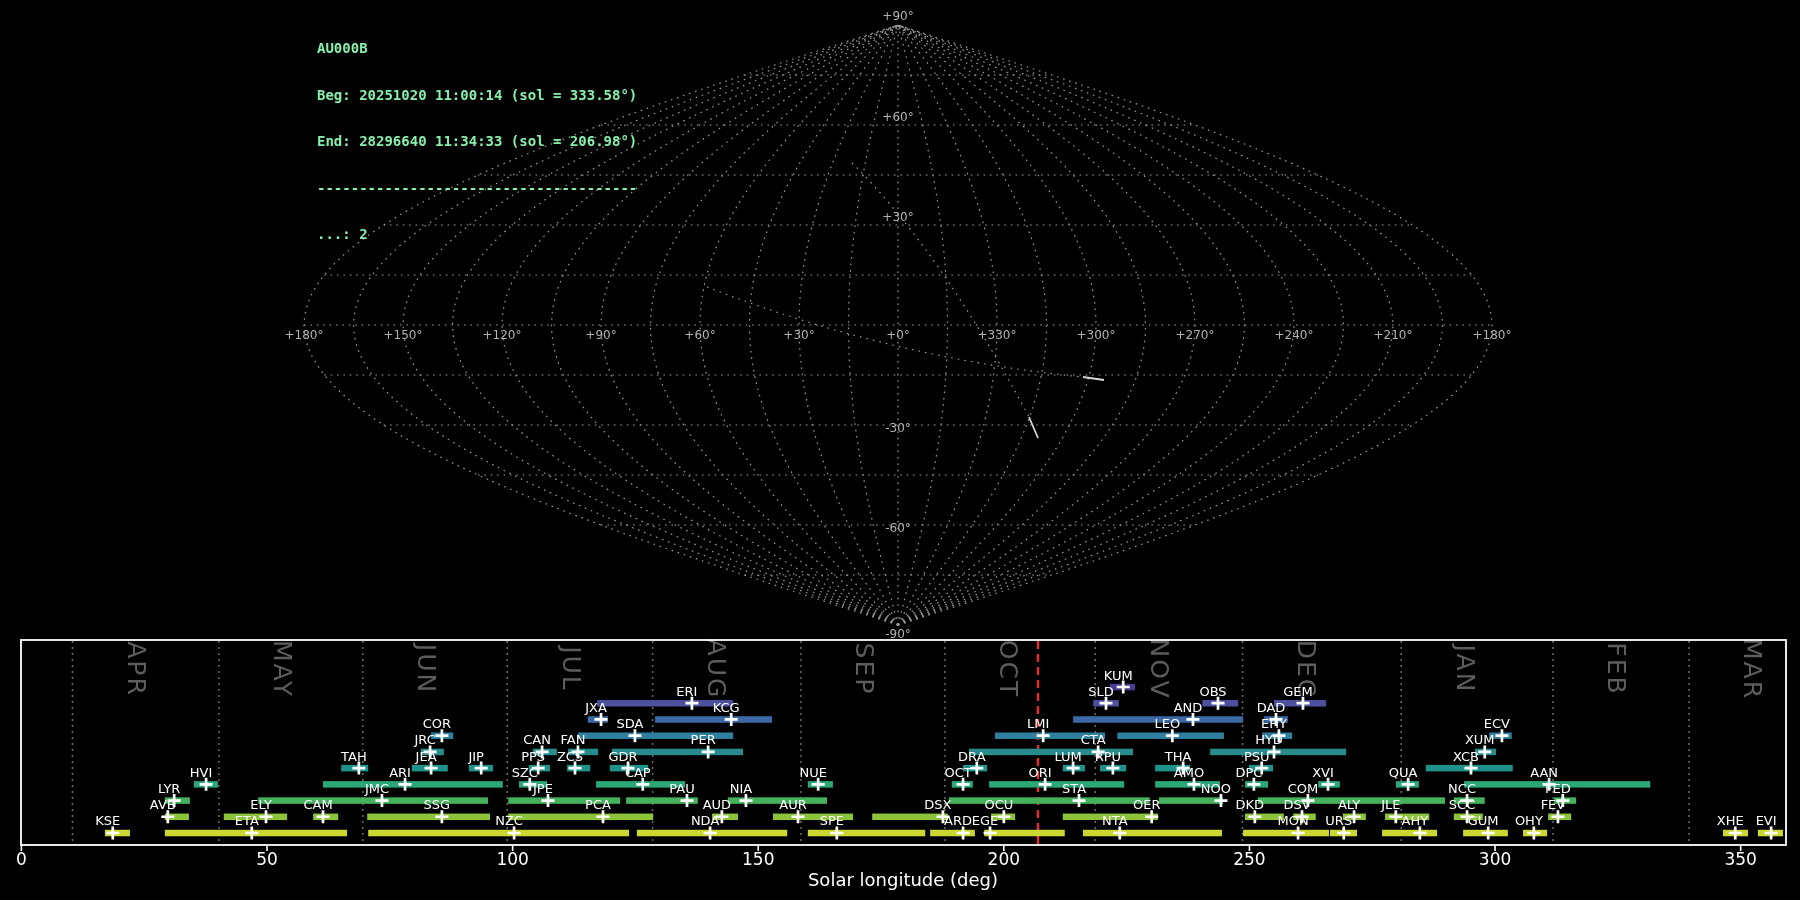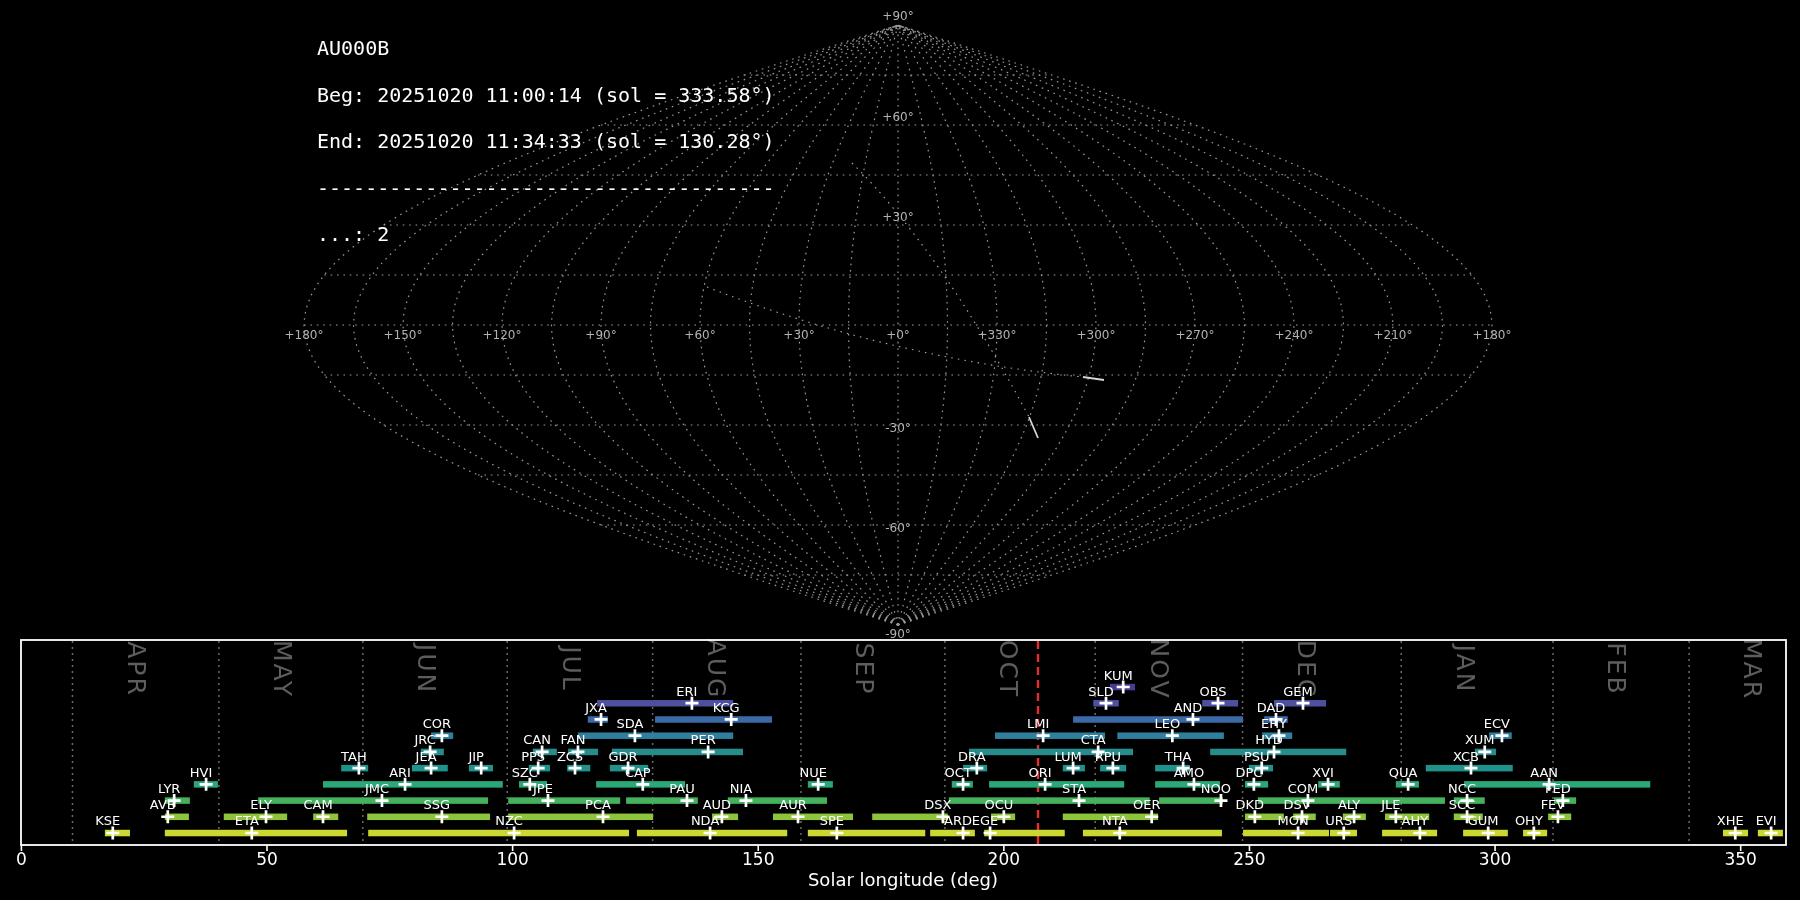--- a/index.html
+++ b/index.html
@@ -1,19 +1,19 @@
 <!DOCTYPE html>
 <html><head>
 <meta charset="utf-8">
 <style>
   html,body{margin:0;padding:0;background:#000;}
   #page{position:relative;width:1800px;height:900px;background:#000;overflow:hidden;
         font-family:"DejaVu Sans",sans-serif;}
-  #hdr{position:absolute;left:317px;top:10px;color:#ffffff;
-       font-family:"DejaVu Sans Mono",monospace;font-size:20px;line-height:15.5px;white-space:pre;}
+  #hdr{position:absolute;left:317px;top:10px;color:#86efac;
+       font-family:"DejaVu Sans Mono",monospace;font-size:14px;line-height:15.5px;white-space:pre;font-weight:bold;}
   svg{position:absolute;left:0;top:0;}
   svg text{font-family:"DejaVu Sans",sans-serif;}
 </style>
 </head>
 <body>
 
 <div id="page">
   <svg id="plot" width="1800" height="900" viewBox="0 0 1800 900">
       <g>
         <g stroke="#999999" stroke-width="1.2" fill="none" stroke-dasharray="1.6 4.8">
@@ -557,17 +557,17 @@
         <line x1="1495.0600000000002" y1="845" x2="1495.0600000000002" y2="851" stroke="#fff" stroke-width="1.6"></line>
         <text x="1495.0600000000002" y="865" fill="#fff" font-size="17px" text-anchor="middle">300</text>
         <line x1="1740.6700000000003" y1="845" x2="1740.6700000000003" y2="851" stroke="#fff" stroke-width="1.6"></line>
         <text x="1740.6700000000003" y="865" fill="#fff" font-size="17px" text-anchor="middle">350</text>
         <text x="903" y="886" fill="#fff" font-size="18px" text-anchor="middle">Solar longitude (deg)</text>
       </g>
     </svg>
   <div id="hdr">
     <div>AU000B</div>
     <div>Beg: 20251020 11:00:14 (sol = 333.58°)</div>
-    <div>End: 20251020 11:34:33 (sol = 130.28°)</div>
+    <div>End: 28296640 11:34:33 (sol = 206.98°)</div>
     <div>--------------------------------------</div>
     <div>...: 2</div>
   </div>
 </div>
 
 </body></html>

